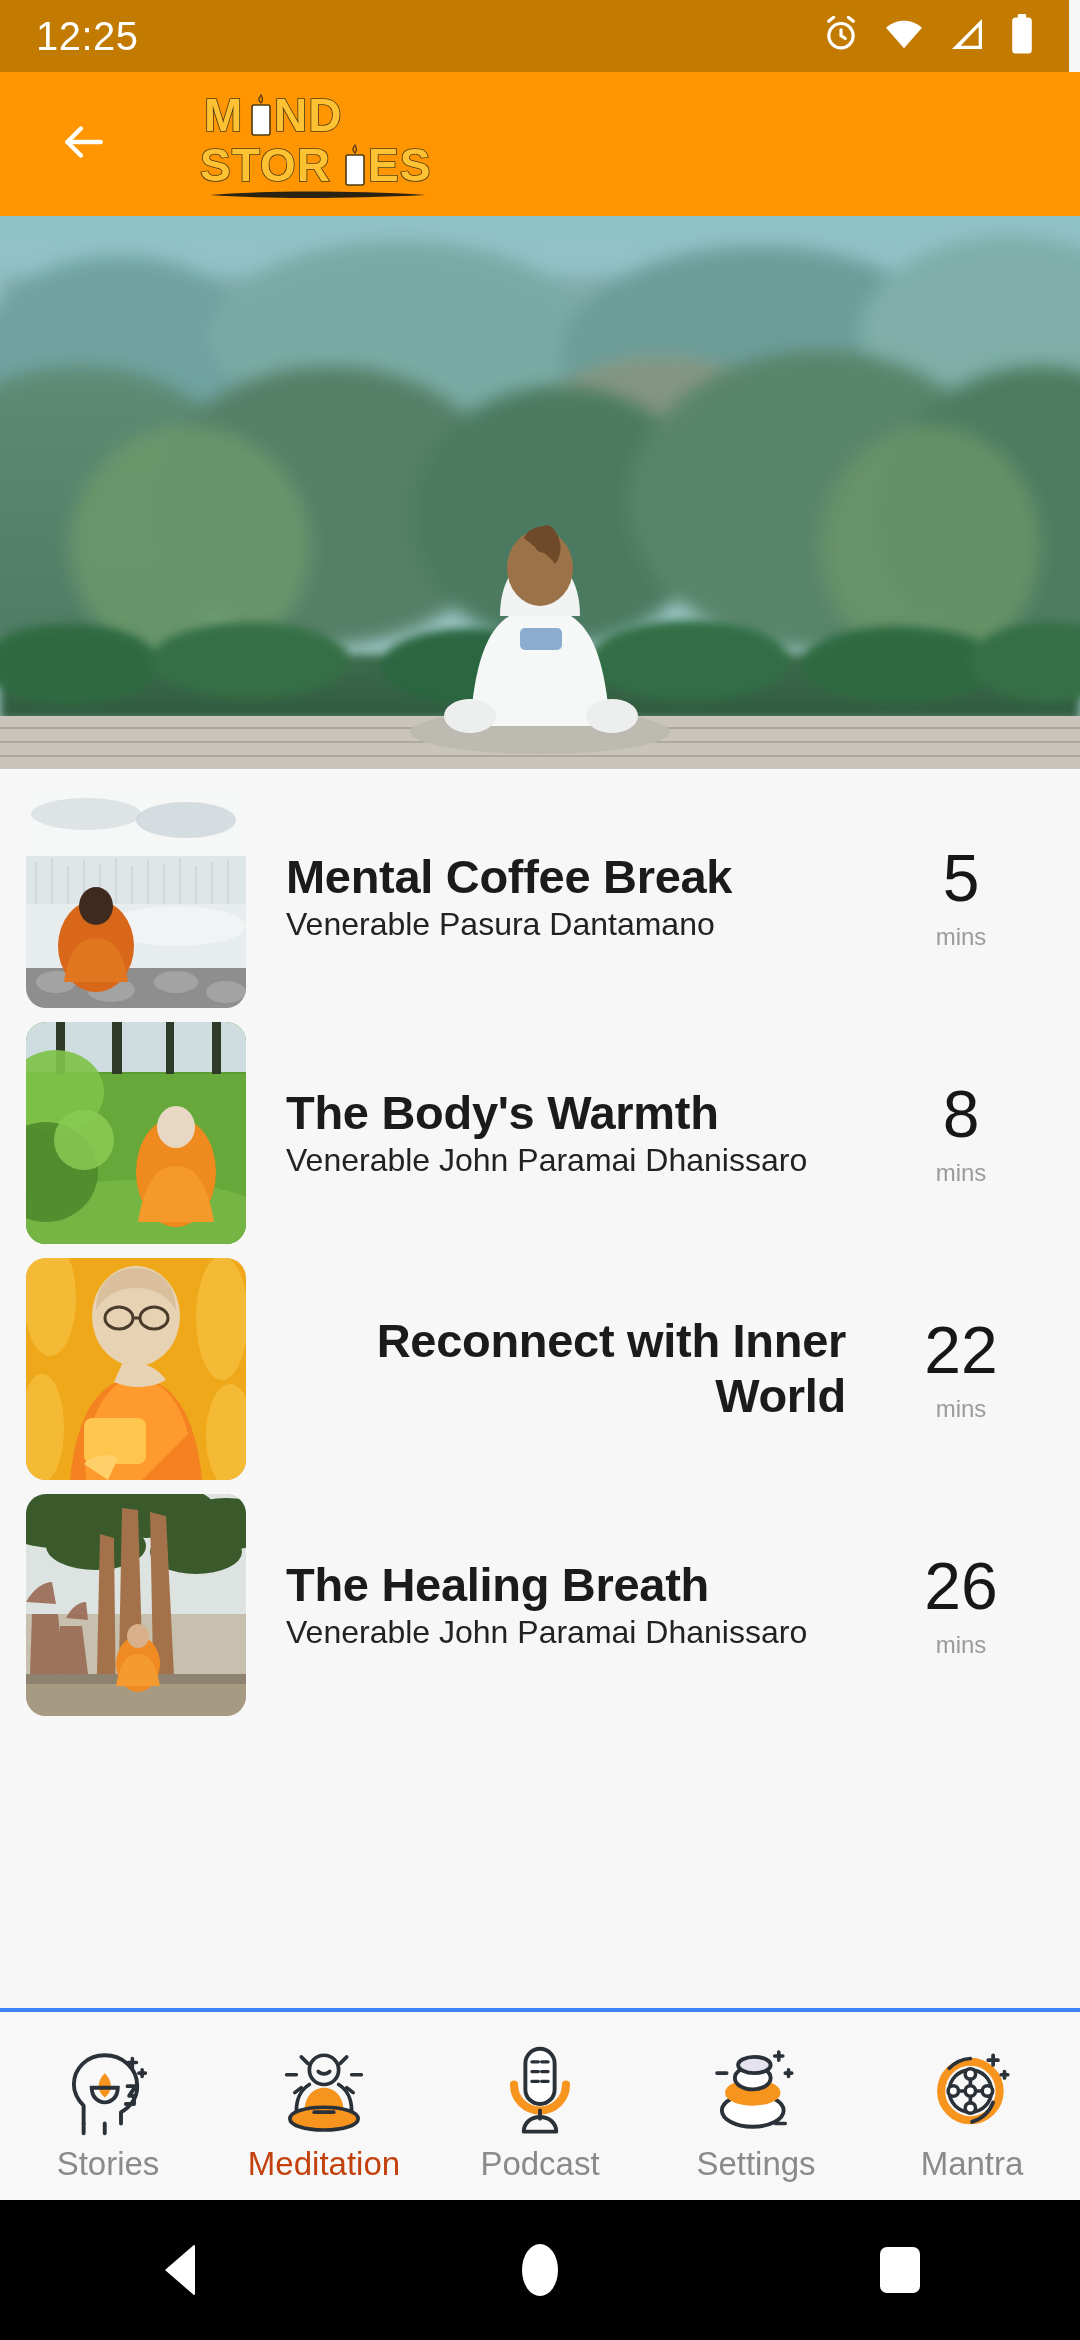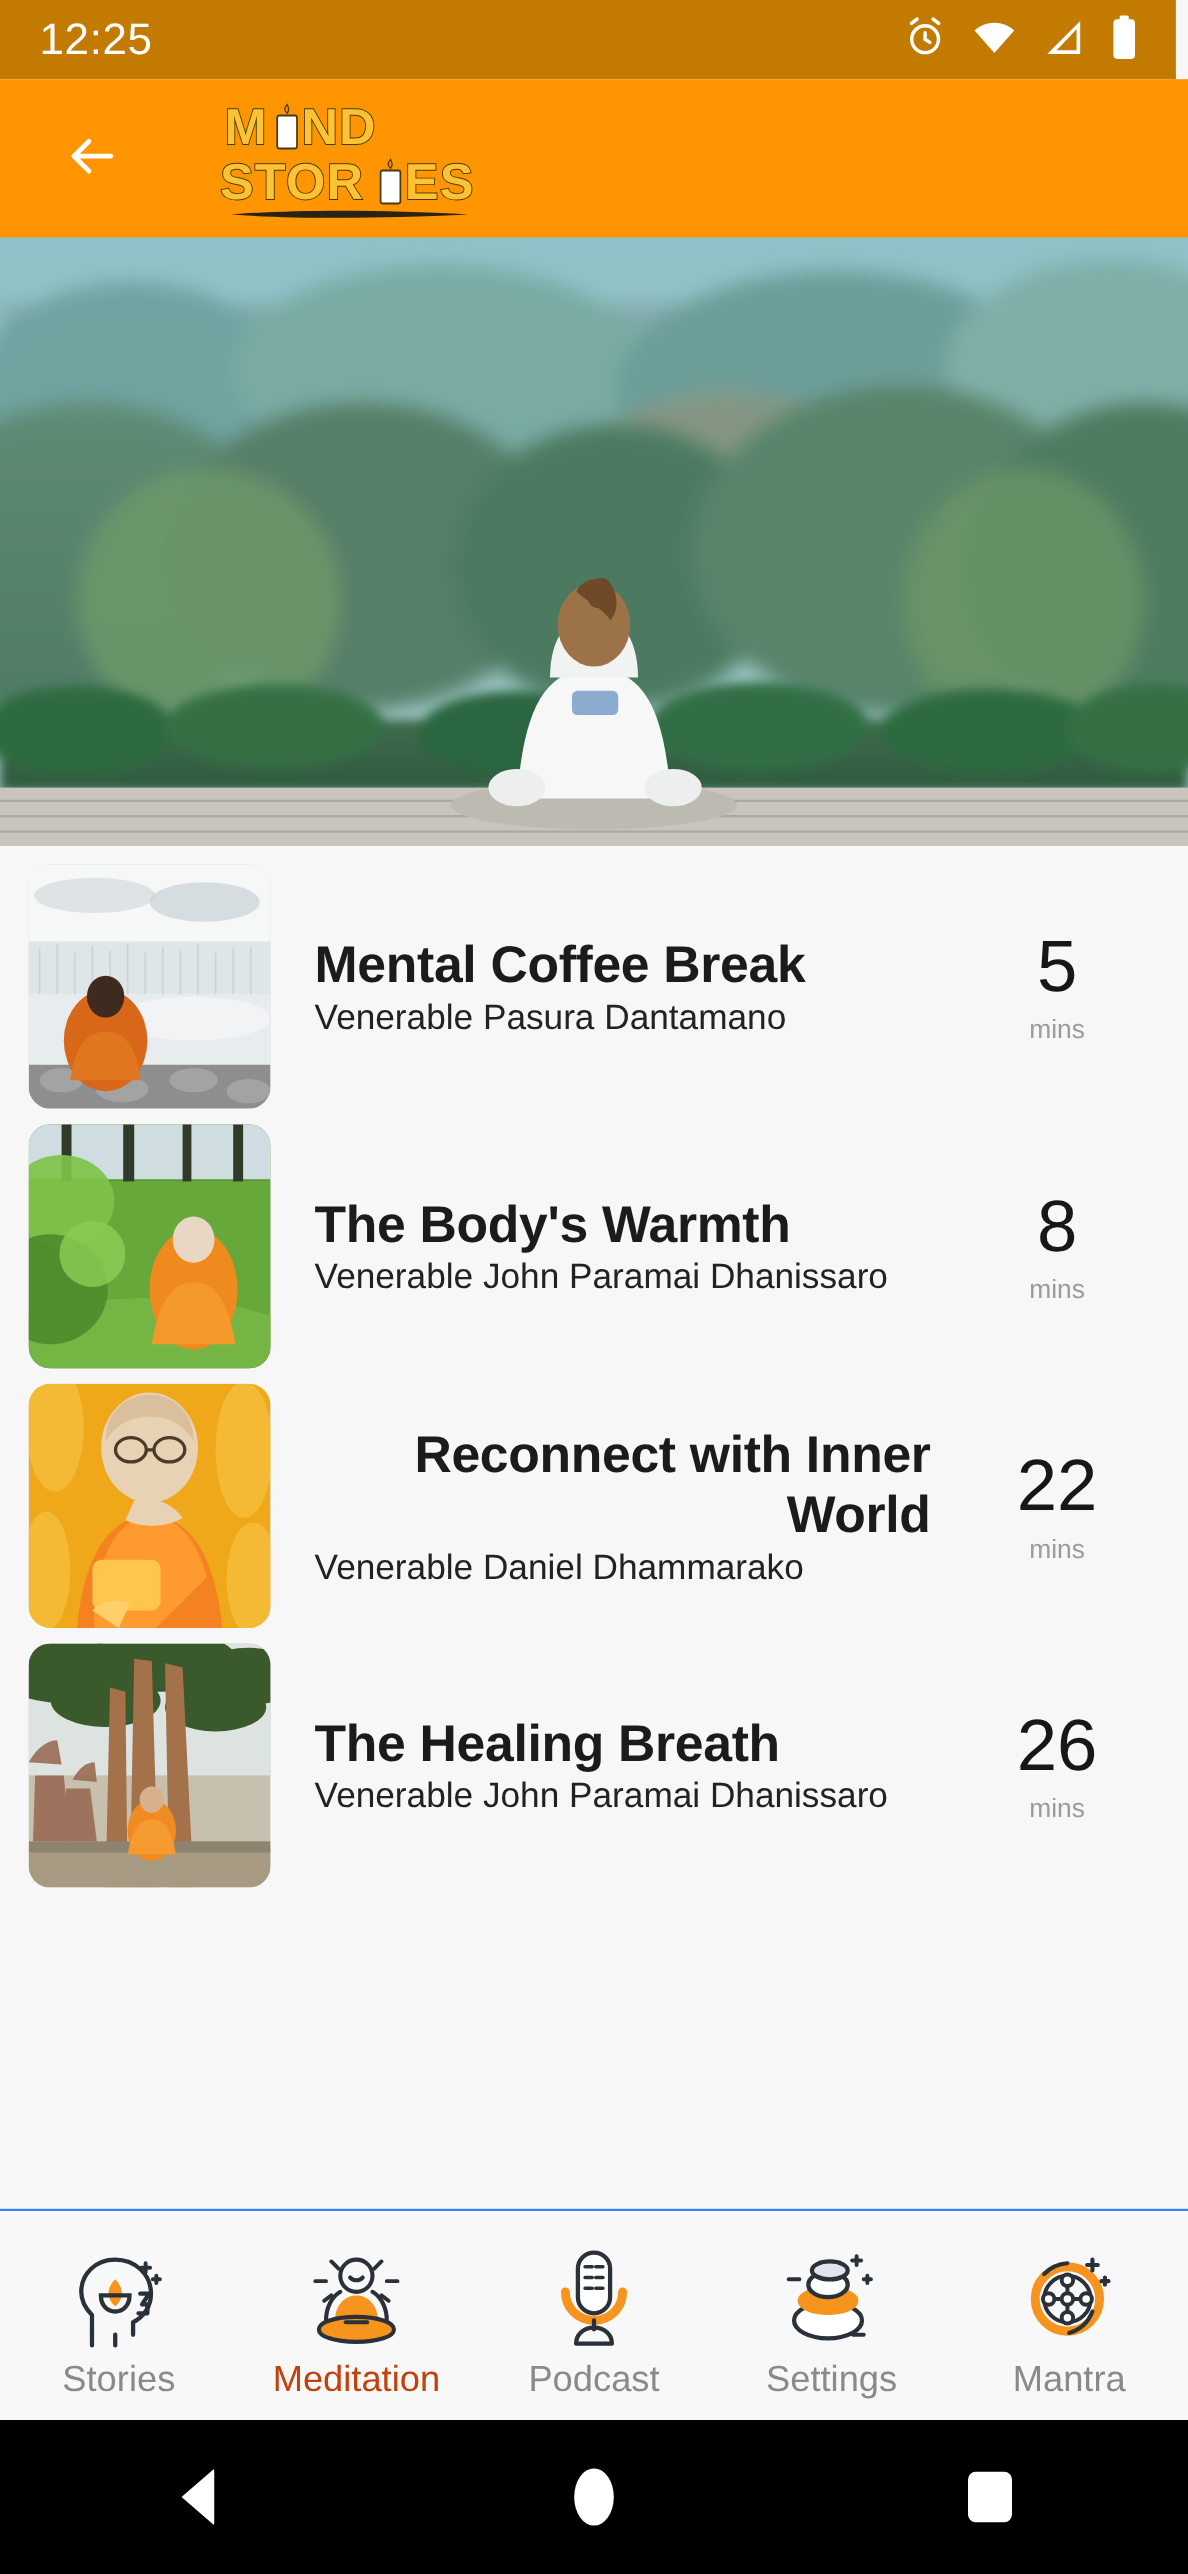--- a/index.html
+++ b/index.html
@@ -89,21 +89,21 @@
     display:flex; flex-direction:column; align-items:center;
   }
   .row-mins-num{ font-size:66px; font-weight:400; color:#171717; line-height:1; }
   .row-mins-lbl{ font-size:24px; color:#9b9b9b; margin-top:14px; line-height:1; }
 
   
   .bottomnav{
     position:absolute; left:0; bottom:140px;
     width:1080px; height:192px;
     background:#F8F8F8;
-    border-top:2px solid #3b82f6;
+    border-top:4px solid #3b82f6;
     display:flex; align-items:center;
   }
   .navitem{
     flex:1 1 0;
     display:flex; flex-direction:column;
     align-items:center; justify-content:center;
     gap:4px; cursor:pointer;
     height:100%;
     padding-top:6px;
   }
@@ -360,21 +360,20 @@
         </g>
         <path d="M44 222c6-66 30-102 66-102s60 36 66 102z" fill="#F58220"></path>
         <path d="M110 120c24 0 44 22 52 56l-46 46H60c-4-54 20-102 50-102z" fill="#FF9A2E"></path>
         <path d="M96 106c18-4 34 2 44 16-14 8-34 10-52 2z" fill="#E8D2B4"></path>
         <rect x="58" y="160" width="62" height="46" rx="8" fill="#FFC54D"></rect>
         <path d="M58 206c8-8 22-12 34-6l-10 22z" fill="#FFD06A"></path>
       </svg>
     </div>
     <div class="row-mid">
       <div class="row-title" style="max-width:560px;text-align:right;">Reconnect with Inner World</div>
-      <div class="row-sub">Venerable Daniel Dhammarako</div>
     </div>
     <div class="row-right">
       <div class="row-mins-num">22</div>
       <div class="row-mins-lbl">mins</div>
     </div>
   </div>
 
   <div class="row" style="height:236px;">
     <div class="thumb">
       <svg viewBox="0 0 220 222" preserveAspectRatio="none">

